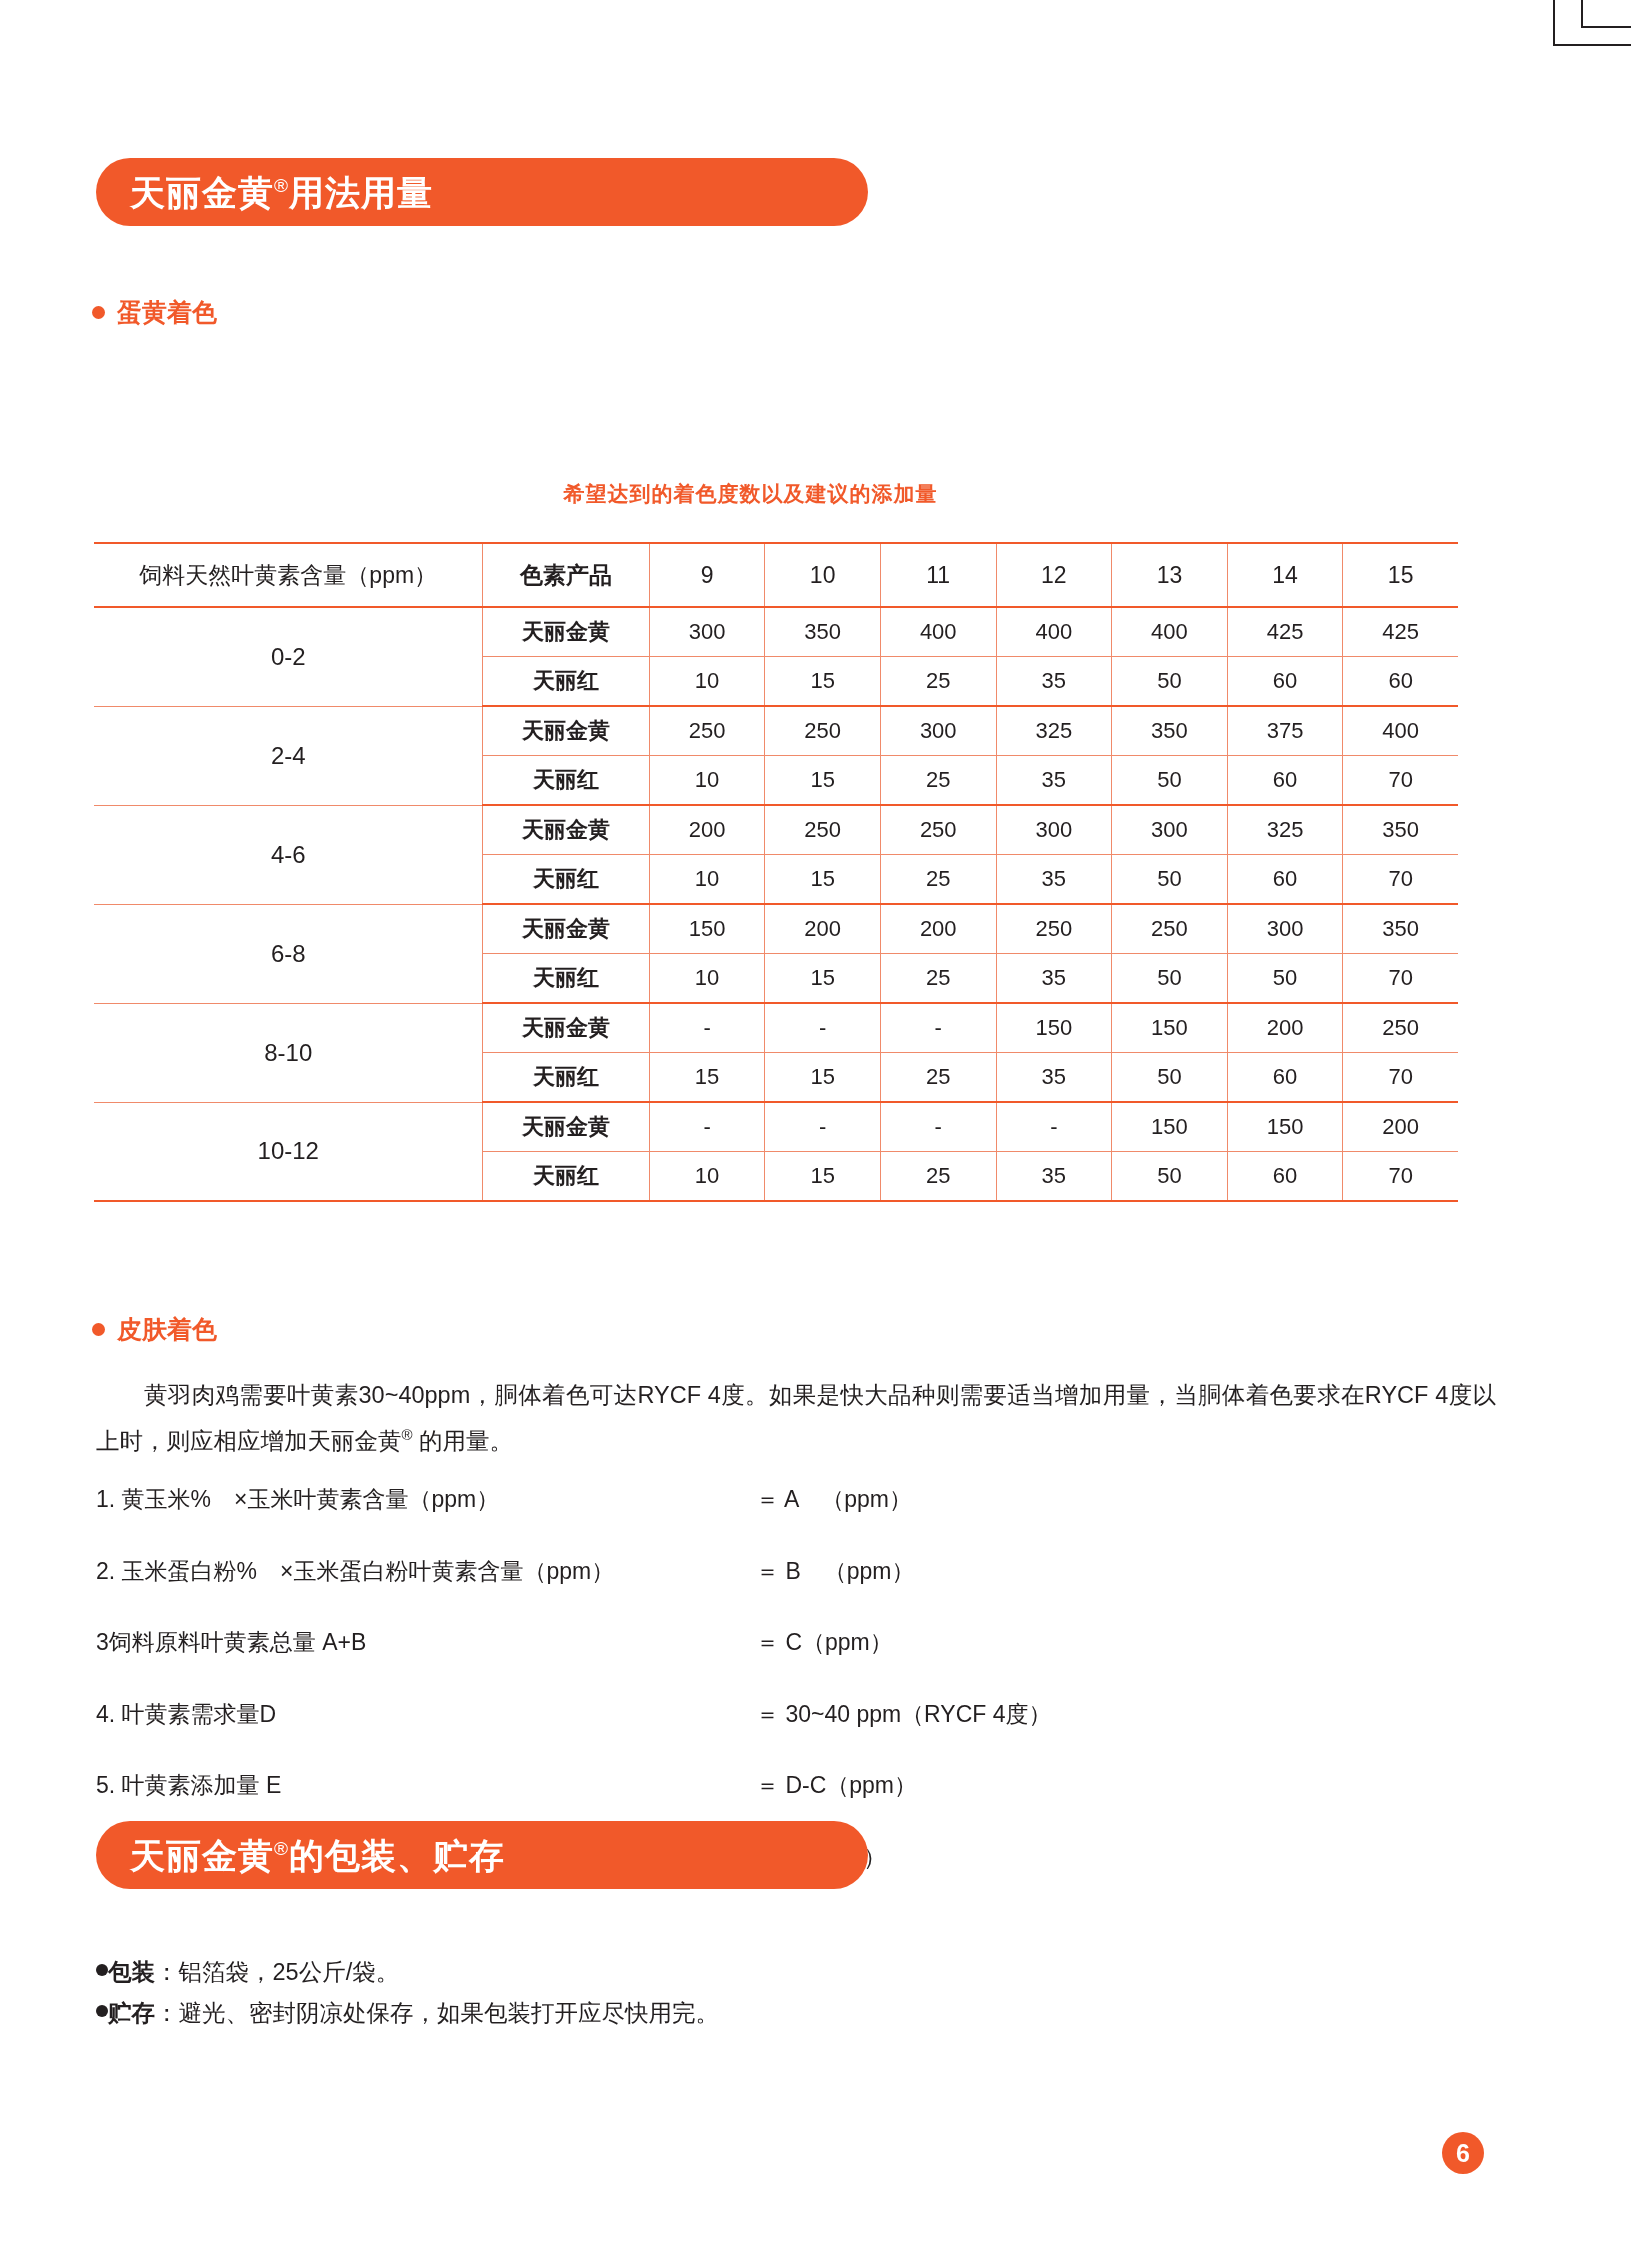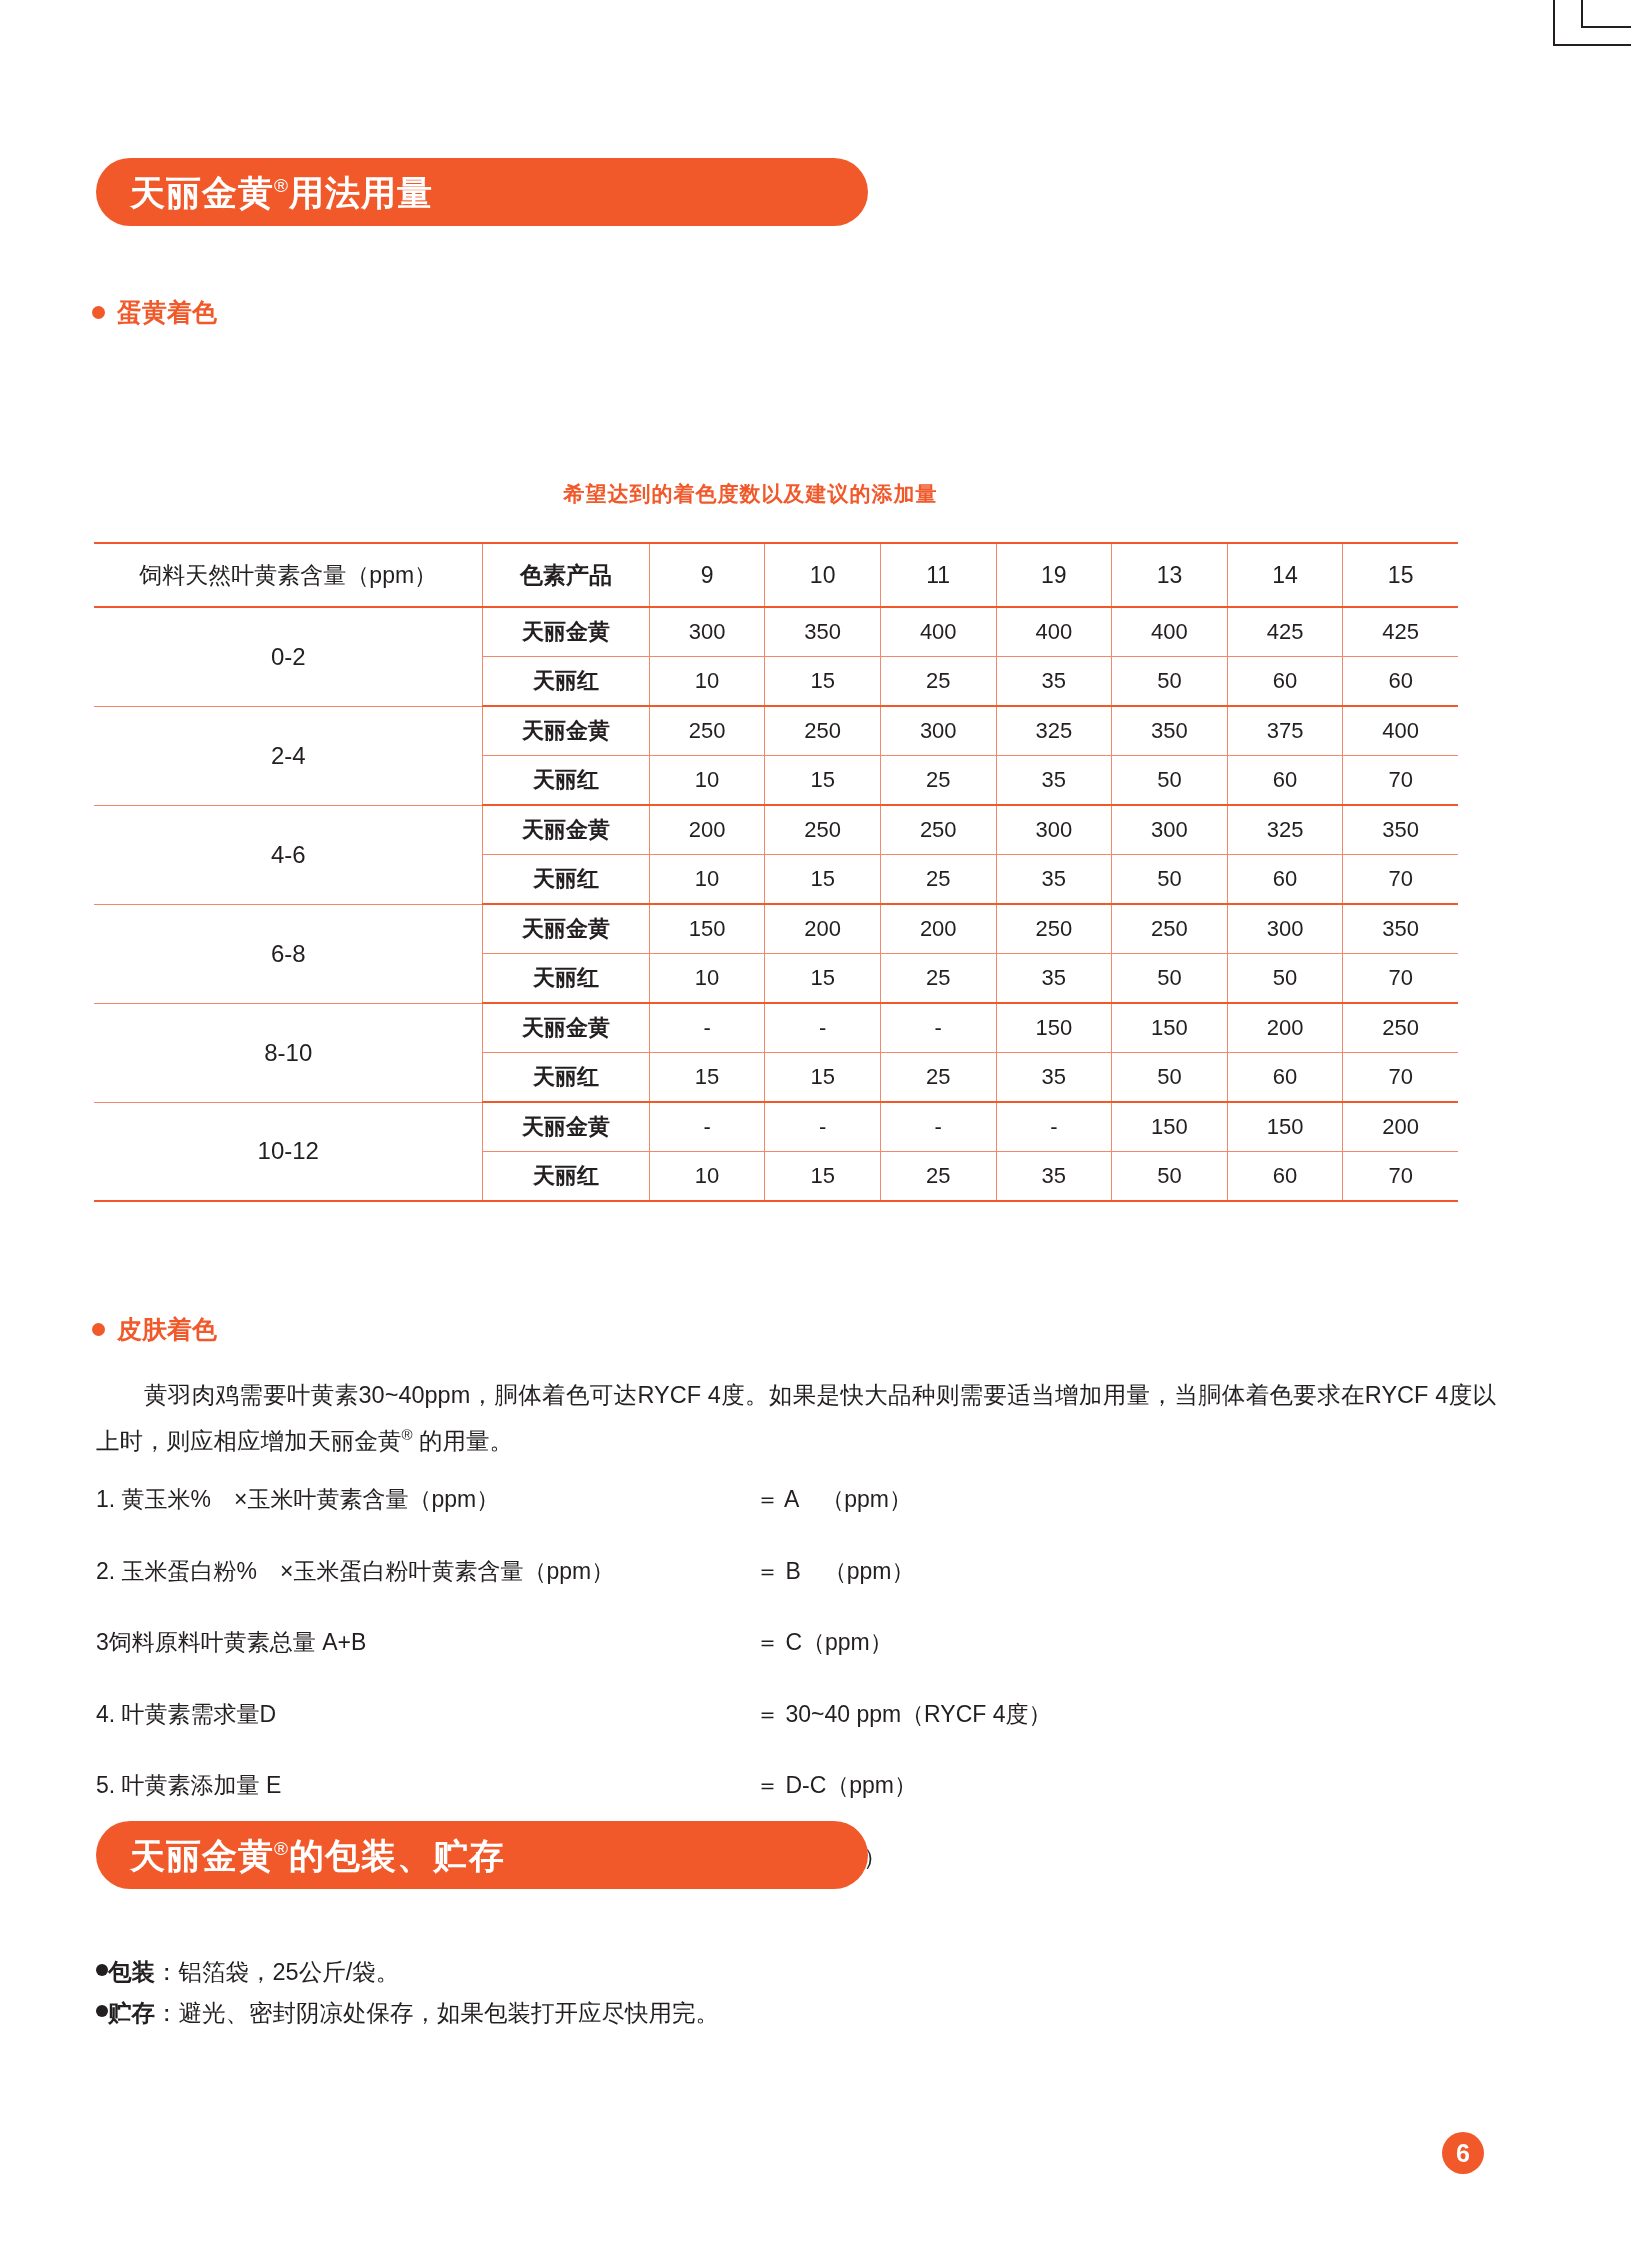--- a/index.html
+++ b/index.html
@@ -215,21 +215,21 @@
   <div class="table-caption">希望达到的着色度数以及建议的添加量</div>
 
   <table class="data">
     <tbody id="table-body">
       <tr class="hdr-row">
         <td class="col-label">饲料天然叶黄素含量（ppm）</td>
         <td class="col-prod">色素产品</td>
         <td class="col-num">9</td>
         <td class="col-num">10</td>
         <td class="col-num">11</td>
-        <td class="col-num">19</td>
+        <td class="col-num">12</td>
         <td class="col-num">13</td>
         <td class="col-num">14</td>
         <td class="col-num">15</td>
       </tr>
     <tr>
           <td class="col-label grp" rowspan="2">0-2</td>
           <td class="col-prod">天丽金黄</td>
           <td class="col-num">300</td>
           <td class="col-num">350</td>
           <td class="col-num">400</td>

